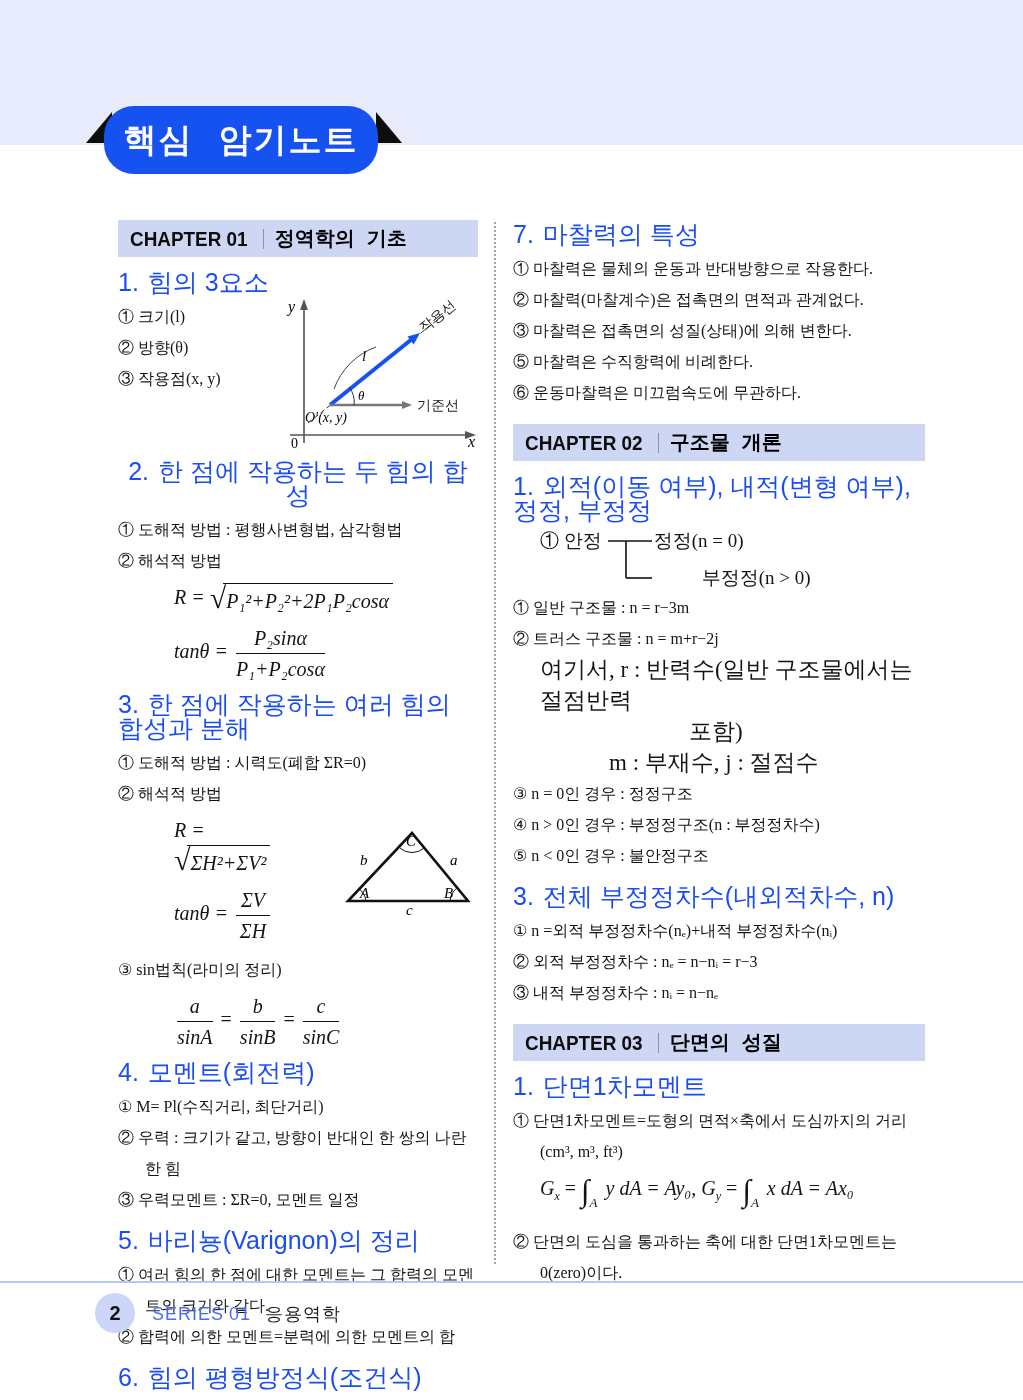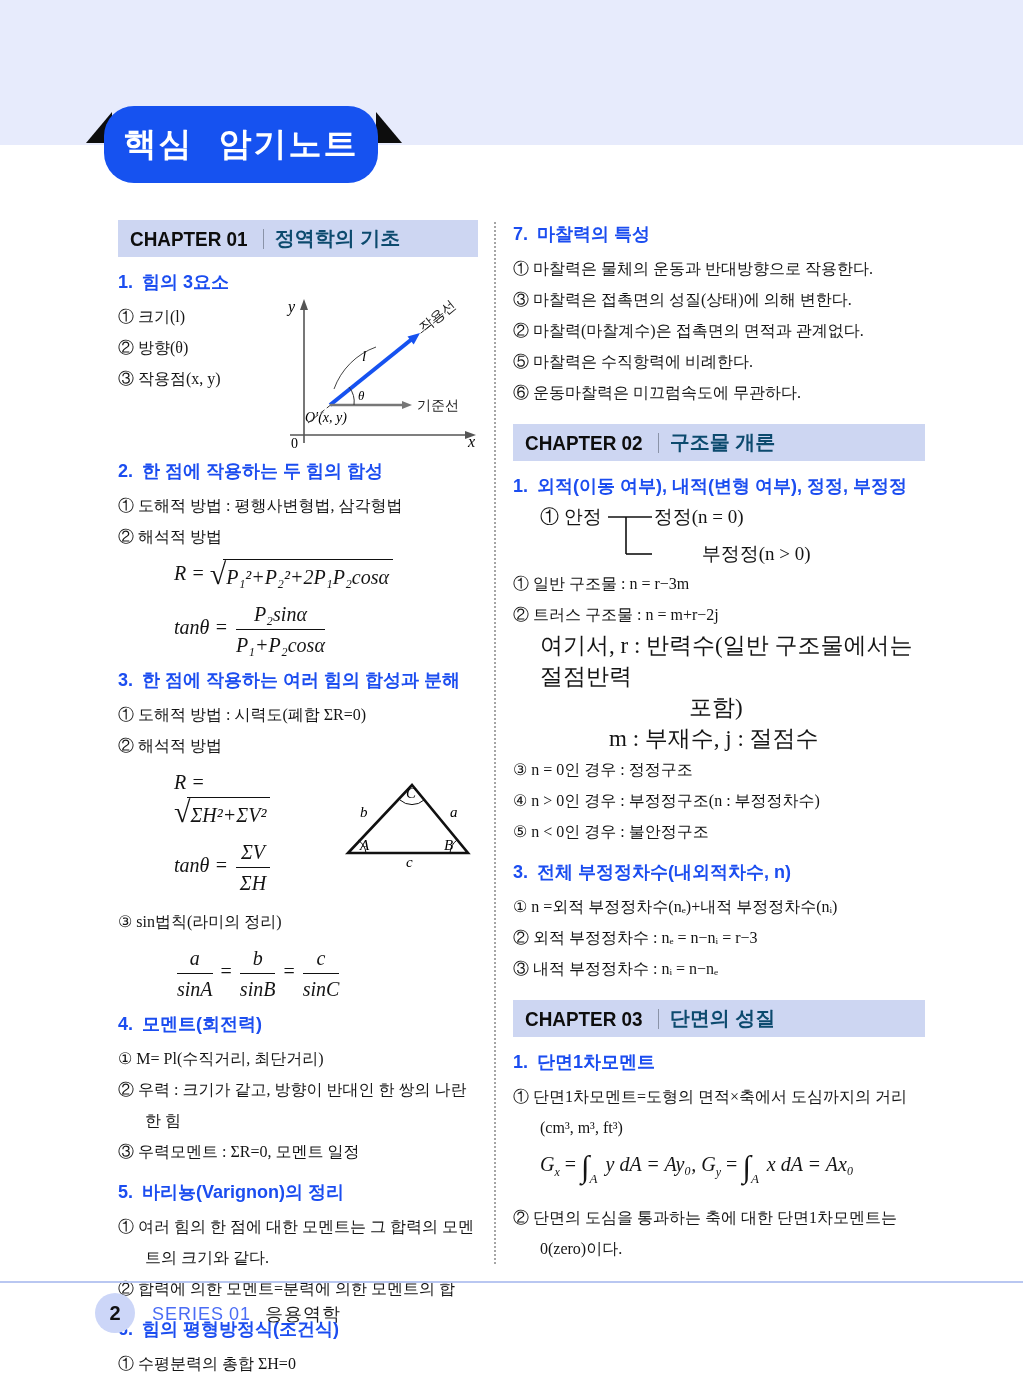--- a/index.html
+++ b/index.html
@@ -7,21 +7,21 @@
     width:1023px;height:1400px;position:relative;background:#ffffff;
     font-family:"Liberation Serif","DejaVu Serif",serif;color:#141414;
     overflow:hidden;
   }
   
   .top-band{position:absolute;left:0;top:0;width:1023px;height:145px;background:#e7ebfc;}
   .fold{position:absolute;width:26px;height:31px;background:#0d0d0d;z-index:1;}
   .fold-left{left:86px;top:112px;clip-path:polygon(100% 0,100% 100%,0 100%);}
   .fold-right{left:376px;top:112px;clip-path:polygon(0 0,100% 100%,0 100%);}
   .ribbon{
-    position:absolute;left:104px;top:106px;width:274px;height:77px;z-index:2;
+    position:absolute;left:104px;top:106px;width:274px;height:68px;z-index:2;
     background:#1652f0;border-radius:30px;display:flex;align-items:center;justify-content:center;
   }
   .ribbon span{
     font-family:"Liberation Sans","DejaVu Sans",sans-serif;
     font-weight:700;font-size:33px;color:#fff;letter-spacing:2px;word-spacing:14px;
   }
   
   .col{position:absolute;top:220px;}
   .col-left{left:118px;width:360px;}
   .col-right{left:513px;width:412px;}
@@ -29,24 +29,24 @@
   
   .chapter-band{
     background:#cdd6f2;height:37px;display:flex;align-items:center;padding-left:12px;
     margin-bottom:6px;
   }
   .chapter-num{
     font-family:"Liberation Sans","DejaVu Sans",sans-serif;font-weight:700;font-size:21px;color:#0d0d0d;
     display:inline-block;transform:scaleX(.9);transform-origin:left center;letter-spacing:0;
   }
   .band-sep{display:inline-block;width:0;height:20px;border-left:1.5px solid #8a93a8;margin:0 11px 0 2px;}
-  .chapter-title{font-family:Liberation Sans, sans-serif;font-weight:700;font-size:20px;color:#0c4a6e;}
+  .chapter-title{font-family:Liberation Mono, monospace;font-weight:700;font-size:20px;color:#000000;}
   
   .sec-head{
-    font-family:"Liberation Sans","DejaVu Sans",sans-serif;font-weight:700;font-size:18px;color:#1b4df0;
+    font-family:"Liberation Sans","DejaVu Sans",sans-serif;font-weight:400;font-size:25px;color:#1b4df0;
     margin:13px 0 7px 0;line-height:24px;
   }
   .sec-head .no{margin-right:9px;}
   
   .item{font-size:16px;line-height:31px;padding-left:27px;text-indent:-27px;}
   
   .formula{margin:7px 0 9px 56px;font-size:20px;line-height:28px;}
   .formula i{font-style:italic;}
   .frac{display:inline-flex;flex-direction:column;vertical-align:middle;text-align:center;margin:0 3px;}
   .frac .num{border-bottom:1.6px solid #111;padding:0 5px 1px 5px;display:block;}
@@ -77,21 +77,21 @@
     background:#ccd6f8;display:flex;align-items:center;justify-content:center;
     font-family:"Liberation Sans","DejaVu Sans",sans-serif;font-size:20px;font-weight:700;color:#111;
   }
   .footer-series{
     position:absolute;left:152px;top:1302px;
     font-family:"Liberation Sans","DejaVu Sans",sans-serif;font-weight:400;font-size:18px;
   }
   .footer-series .blue{color:#4a6cf5;letter-spacing:1px;}
   .footer-series .subj{color:#1c1c1c;margin-left:9px;letter-spacing:1px;}
   svg text{font-family:"Liberation Serif","DejaVu Serif",serif;}
-  .mt4{margin-top:4px;} .mt10{margin-top:10px;} .mt16{margin-top:16px;}
+  .mt4{margin-top:4px;} .mt10{margin-top:10px;text-align:center;} .mt16{margin-top:16px;}
 </style>
 </head>
 <body>
 
 <div class="top-band"></div>
 
 <div class="fold fold-left"></div>
 <div class="fold fold-right"></div>
 <div class="ribbon">
   <span>핵심 암기노트</span>
@@ -231,22 +231,22 @@
   <div class="item">① 수평분력의 총합 ΣH=0</div>
 
 </div>
 
 <div class="col col-right">
 
   <div class="sec-head" style="margin-top:2px;">
     <span class="no">7.</span><span>마찰력의 특성</span>
   </div>
   <div class="item">① 마찰력은 물체의 운동과 반대방향으로 작용한다.</div>
+  <div class="item">② 마찰력(마찰계수)은 접촉면의 면적과 관계없다.</div>
   <div class="item">③ 마찰력은 접촉면의 성질(상태)에 의해 변한다.</div>
-  <div class="item">② 마찰력(마찰계수)은 접촉면의 면적과 관계없다.</div>
   <div class="item">⑤ 마찰력은 수직항력에 비례한다.</div>
   <div class="item">⑥ 운동마찰력은 미끄럼속도에 무관하다.</div>
 
   <div class="chapter-band mt16">
     <span class="chapter-num">CHAPTER 02</span>
     <span class="band-sep"></span>
     <span class="chapter-title">구조물 개론</span>
   </div>
 
   <div class="sec-head">

